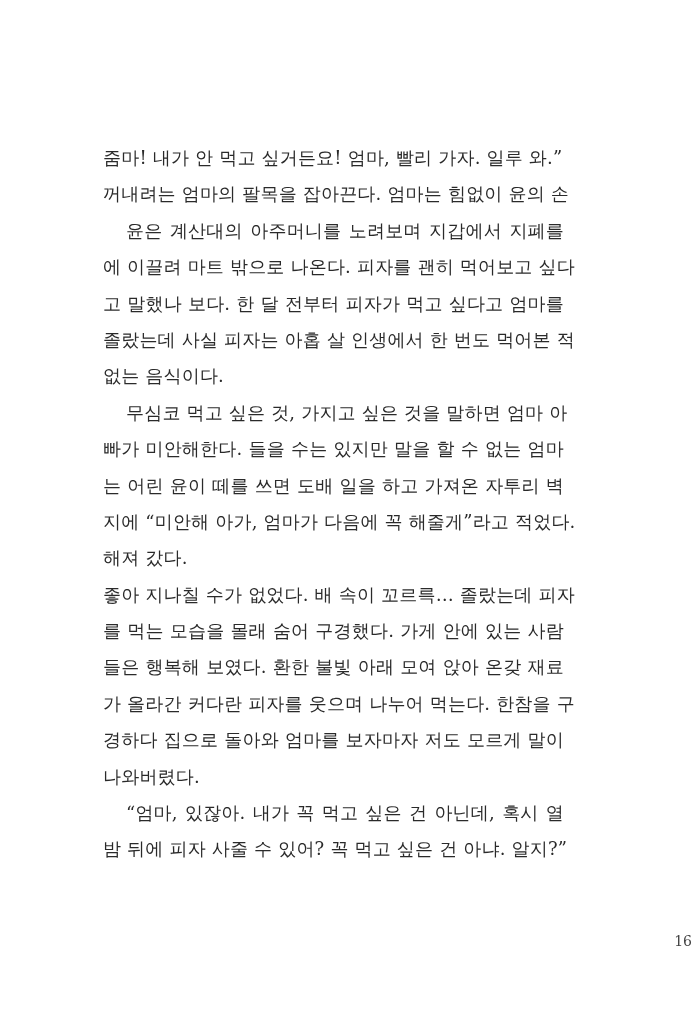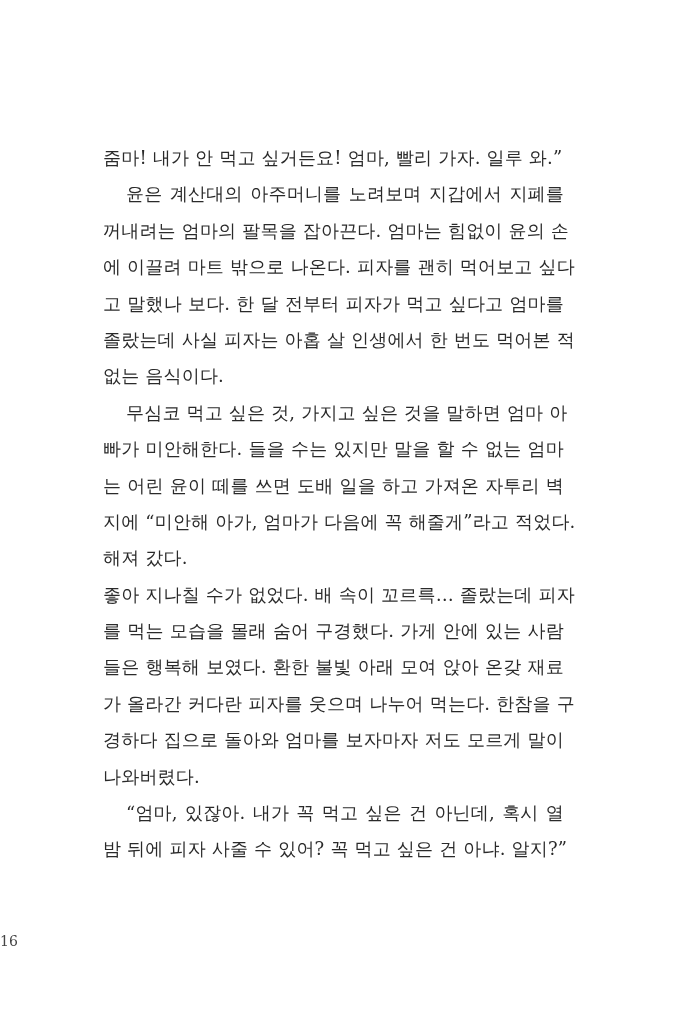--- a/index.html
+++ b/index.html
@@ -25,36 +25,36 @@
     text-align: justify;
     text-align-last: justify;
     height: 36.4px;
   }
   .line.last { text-align-last: left; }
   .line.indent { padding-left: 23px; }
   .page-number {
     position: absolute;
     left: 0; width: 692px;
     top: 933px;
-    text-align: left;
+    text-align: right;
     font-family: "DejaVu Serif", "Liberation Serif", serif;
     font-size: 14px;
     color: #444;
   }
 </style>
 </head>
 <body>
 
 <div class="page">
   <div class="text-block">
 
     <span class="line last">줌마! 내가 안 먹고 싶거든요! 엄마, 빨리 가자. 일루 와.”</span>
 
+    <span class="line">꺼내려는 엄마의 팔목을 잡아끈다. 엄마는 힘없이 윤의 손</span>
     <span class="line indent">윤은 계산대의 아주머니를 노려보며 지갑에서 지폐를</span>
-    <span class="line">꺼내려는 엄마의 팔목을 잡아끈다. 엄마는 힘없이 윤의 손</span>
     <span class="line">에 이끌려 마트 밖으로 나온다. 피자를 괜히 먹어보고 싶다</span>
     <span class="line">고 말했나 보다. 한 달 전부터 피자가 먹고 싶다고 엄마를</span>
     <span class="line">졸랐는데 사실 피자는 아홉 살 인생에서 한 번도 먹어본 적</span>
     <span class="line last">없는 음식이다.</span>
 
     <span class="line indent">무심코 먹고 싶은 것, 가지고 싶은 것을 말하면 엄마 아</span>
     <span class="line">빠가 미안해한다. 들을 수는 있지만 말을 할 수 없는 엄마</span>
     <span class="line">는 어린 윤이 떼를 쓰면 도배 일을 하고 가져온 자투리 벽</span>
     <span class="line">지에 “미안해 아가, 엄마가 다음에 꼭 해줄게”라고 적었다.</span>
     <span class="line last">해져 갔다.</span>

